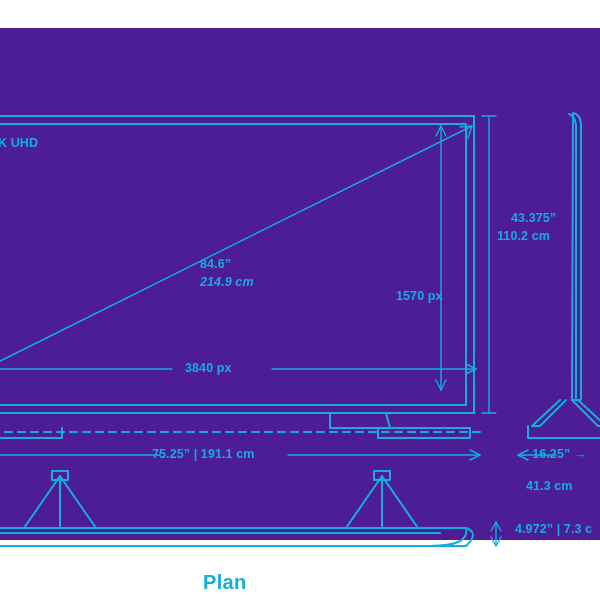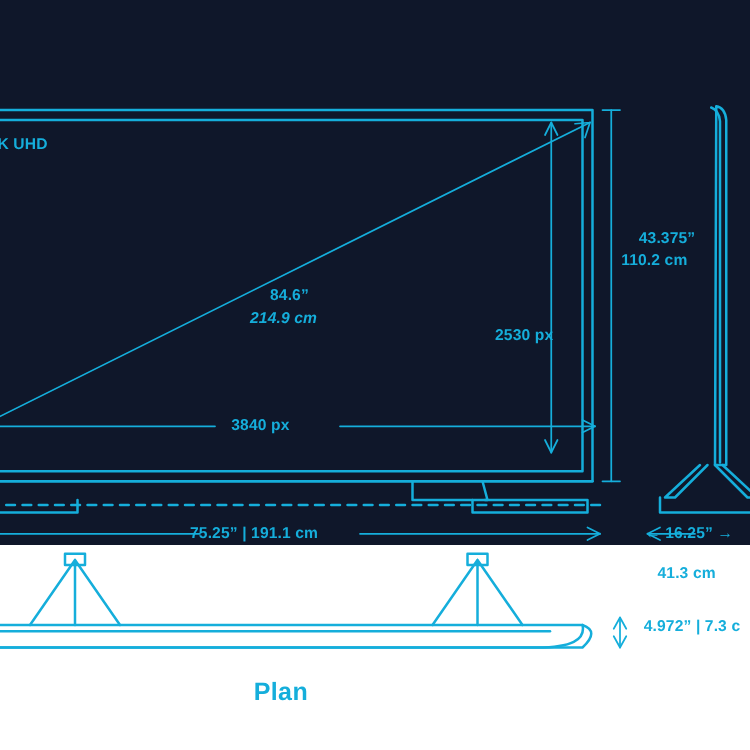--- a/index.html
+++ b/index.html
@@ -9,22 +9,23 @@
   }
   body {
     width: 600px;
     height: 600px;
     overflow: hidden;
     font-family: "Liberation Sans", sans-serif;
   }
   #stage {
     position: relative;
     width: 600px;
-    height: 436px;
-    background: #0f172a;
+    height: 512px;
+    background: #4c1d95;
+    margin-top: 28px;
   }
   svg.diagram {
     position: absolute;
     left: 0;
     top: 0;
     width: 600px;
     height: 600px;
     display: block;
   }
   .lbl {
@@ -141,24 +142,24 @@
         <path d="M 496 494 L 496 518" stroke-width="1.4"></path>
         <path d="M 496 494 L 491 503 M 496 494 L 501 503" stroke-width="1.4"></path>
         <path d="M 496 518 L 491 509 M 496 518 L 501 509" stroke-width="1.4"></path>
       </g>
 
     </g>
   </svg>
 
   <div class="lbl" style="left:-2px; top:108px;">K UHD</div>
 
-  <div class="lbl two" style="left:216px; top:228px;">84.6”</div>
+  <div class="lbl two" style="left:200px; top:228px;">84.6”</div>
   <div class="lbl two" style="left:200px; top:246px;font-style:italic;">214.9 cm</div>
 
-  <div class="lbl" style="left:396px; top:261px;">2530 px</div>
+  <div class="lbl" style="left:396px; top:261px;">1570 px</div>
 
   <div class="lbl" style="left:185px; top:333px;">3840 px</div>
 
   <div class="lbl two" style="left:511px; top:182px;">43.375”</div>
   <div class="lbl two" style="left:497px; top:200px;">110.2 cm</div>
 
   <div class="lbl" style="left:152px; top:419px;">75.25” | 191.1 cm</div>
 
   <div class="lbl" style="left:516px; top:419px;">← 16.25” →</div>
   <div class="lbl" style="left:526px; top:451px;text-align:center;">41.3 cm</div>

